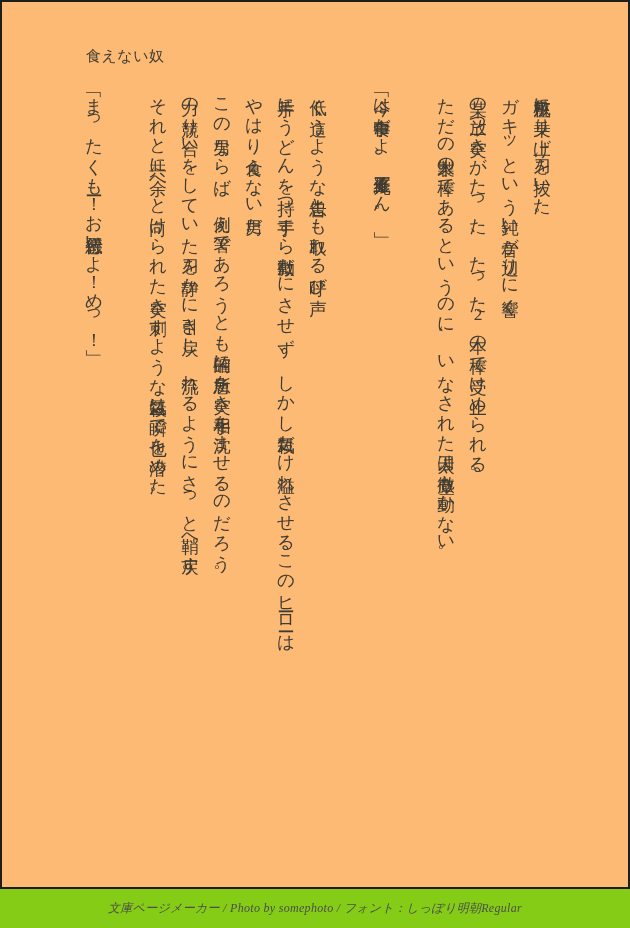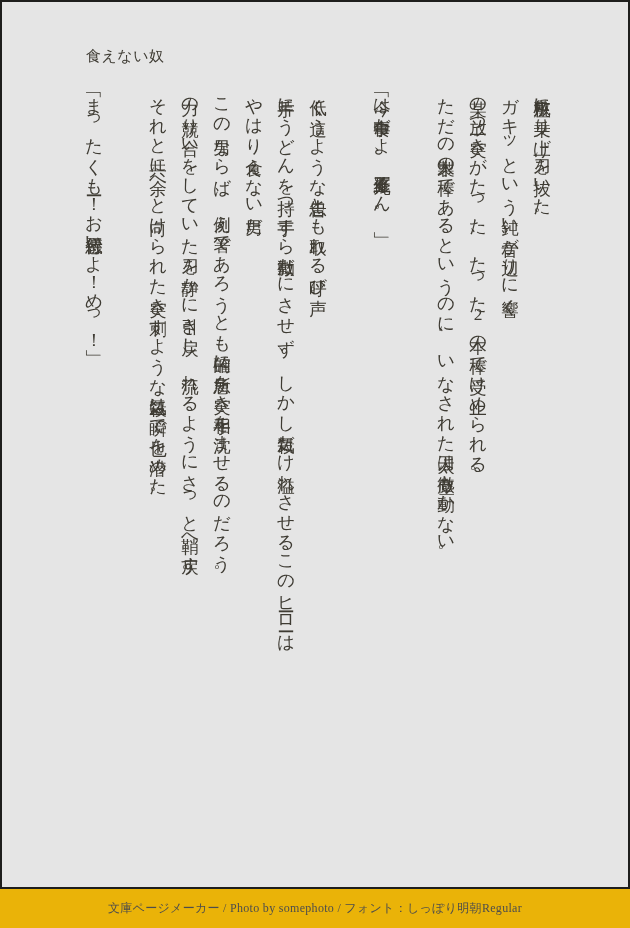--- a/index.html
+++ b/index.html
@@ -16,21 +16,21 @@
     overflow: hidden;
   }
   
   .paper {
     position: absolute;
     top: 0;
     left: 0;
     width: 630px;
     height: 889px;
     box-sizing: border-box;
-    background: #e5e5e5;
+    background: #fdba74;
     border: 2px solid #1e1e1c;
   }
   .title {
     position: absolute;
     left: 84px;
     top: 45px;
     font-size: 15px;
     letter-spacing: 0.5px;
     color: #3e3b33;
     white-space: nowrap;
@@ -63,24 +63,25 @@
     letter-spacing: 0.6px;
     color: #45423a;
     white-space: nowrap;
   }
   .footer {
     position: absolute;
     left: 0;
     top: 889px;
     width: 630px;
     height: 39px;
-    background: #eab308;
+    background: #84cc16;
     display: flex;
     align-items: center;
     justify-content: center;
+    font-style: italic;
   }
   .footer-credit {
     font-size: 12px;
     color: #4d4d4d;
     letter-spacing: 0.3px;
     white-space: nowrap;
   }
 </style>
 </head>
 <body>

